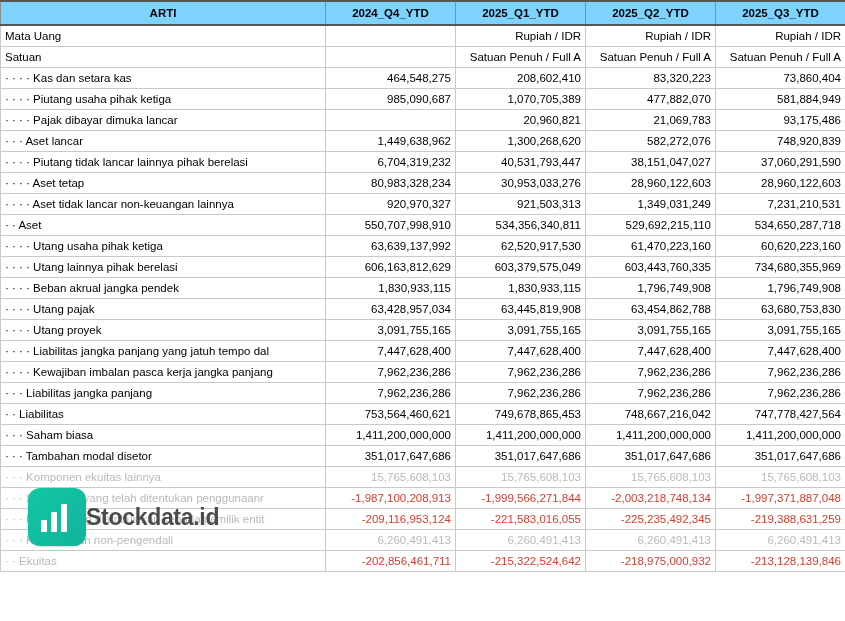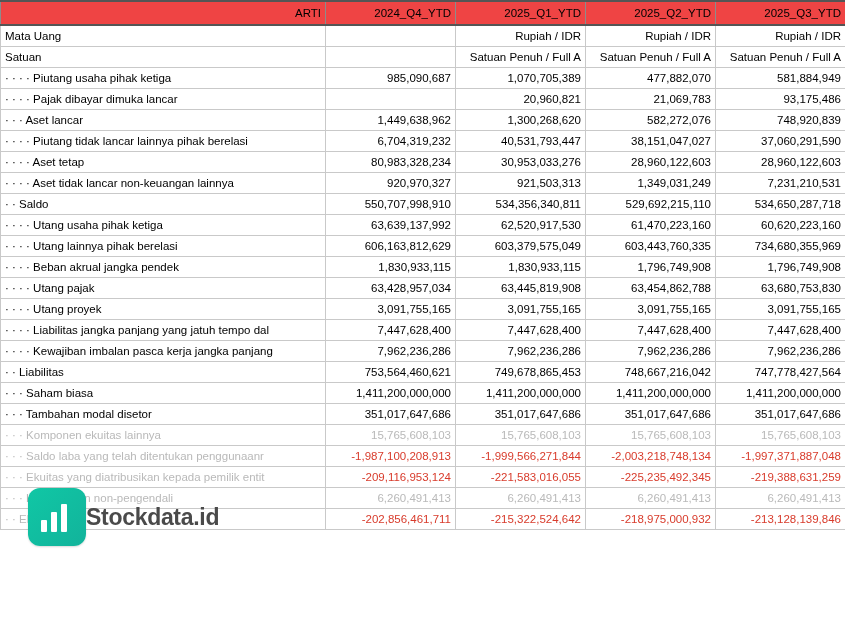--- a/index.html
+++ b/index.html
@@ -28,23 +28,23 @@
     line-height: 20px;
     overflow: hidden;
     white-space: nowrap;
     vertical-align: middle;
     box-sizing: border-box;
   }
   
   col.c-label { width: 325px; }
   col.c-num   { width: 130px; }
   table.fin thead th {
-    background: #ef4444;
-    font-weight: normal;
-    text-align: right;
+    background: #7dd3fc;
+    font-weight: bold;
+    text-align: center;
     border: 1px solid #8c8c8c;
     border-top: 2px solid #555;
     border-bottom: 2px solid #555;
     height: 22px;
     line-height: 22px;
   }
   thead th.hdr-label { text-align: center; }
   td.num {
     text-align: right;
   }
@@ -133,20 +133,27 @@
         <td class="num">Rupiah / IDR</td>
       </tr>
       <tr class="meta">
         <td class="label">Satuan</td>
         <td class="num"></td>
         <td class="num">Satuan Penuh / Full A</td>
         <td class="num">Satuan Penuh / Full A</td>
         <td class="num">Satuan Penuh / Full A</td>
       </tr>
       <tr>
+        <td class="label">· · · · Kas dan setara kas</td>
+        <td class="num">464,548,275</td>
+        <td class="num">208,602,410</td>
+        <td class="num">83,320,223</td>
+        <td class="num">73,860,404</td>
+      </tr>
+      <tr>
         <td class="label">· · · · Piutang usaha pihak ketiga</td>
         <td class="num">985,090,687</td>
         <td class="num">1,070,705,389</td>
         <td class="num">477,882,070</td>
         <td class="num">581,884,949</td>
       </tr>
       <tr>
         <td class="label">· · · · Pajak dibayar dimuka lancar</td>
         <td class="num"></td>
         <td class="num">20,960,821</td>
@@ -175,21 +182,21 @@
         <td class="num">28,960,122,603</td>
       </tr>
       <tr>
         <td class="label">· · · · Aset tidak lancar non-keuangan lainnya</td>
         <td class="num">920,970,327</td>
         <td class="num">921,503,313</td>
         <td class="num">1,349,031,249</td>
         <td class="num">7,231,210,531</td>
       </tr>
       <tr>
-        <td class="label">· · Saldo</td>
+        <td class="label">· · Aset</td>
         <td class="num">550,707,998,910</td>
         <td class="num">534,356,340,811</td>
         <td class="num">529,692,215,110</td>
         <td class="num">534,650,287,718</td>
       </tr>
       <tr>
         <td class="label">· · · · Utang usaha pihak ketiga</td>
         <td class="num">63,639,137,992</td>
         <td class="num">62,520,917,530</td>
         <td class="num">61,470,223,160</td>
@@ -225,20 +232,27 @@
       </tr>
       <tr>
         <td class="label">· · · · Liabilitas jangka panjang yang jatuh tempo dal</td>
         <td class="num">7,447,628,400</td>
         <td class="num">7,447,628,400</td>
         <td class="num">7,447,628,400</td>
         <td class="num">7,447,628,400</td>
       </tr>
       <tr>
         <td class="label">· · · · Kewajiban imbalan pasca kerja jangka panjang</td>
+        <td class="num">7,962,236,286</td>
+        <td class="num">7,962,236,286</td>
+        <td class="num">7,962,236,286</td>
+        <td class="num">7,962,236,286</td>
+      </tr>
+      <tr>
+        <td class="label">· · · Liabilitas jangka panjang</td>
         <td class="num">7,962,236,286</td>
         <td class="num">7,962,236,286</td>
         <td class="num">7,962,236,286</td>
         <td class="num">7,962,236,286</td>
       </tr>
       <tr>
         <td class="label">· · Liabilitas</td>
         <td class="num">753,564,460,621</td>
         <td class="num">749,678,865,453</td>
         <td class="num">748,667,216,042</td>

